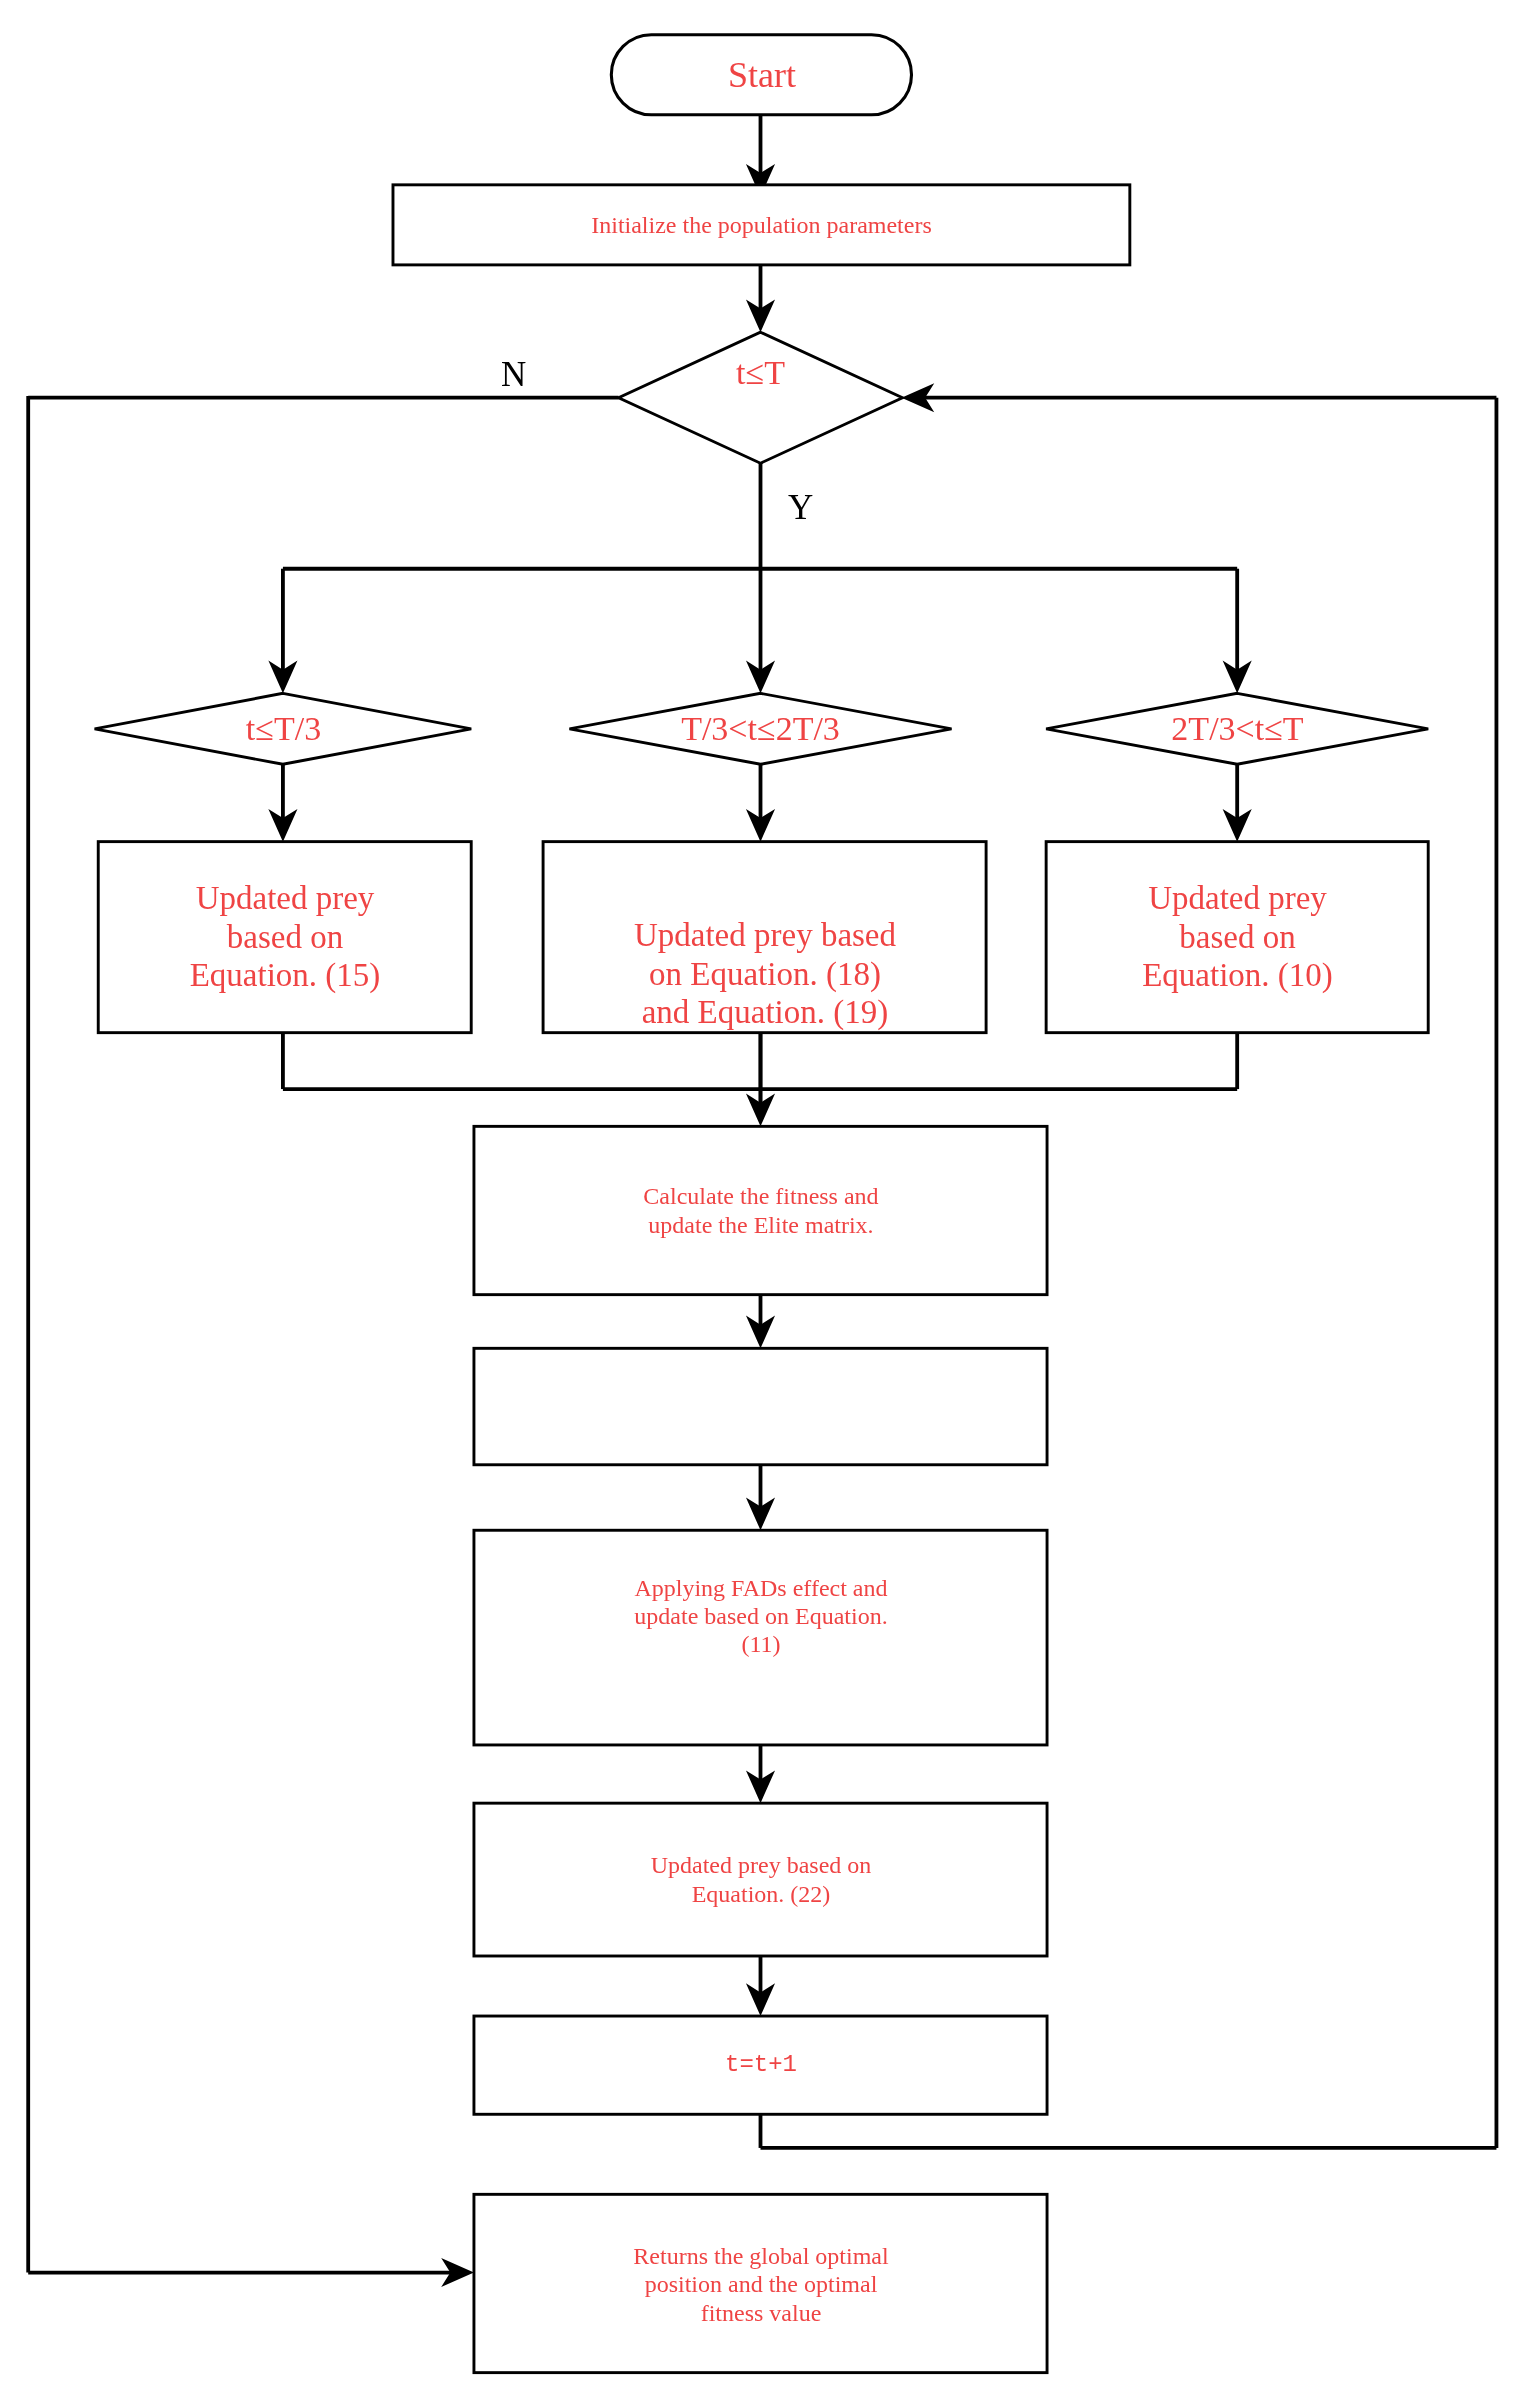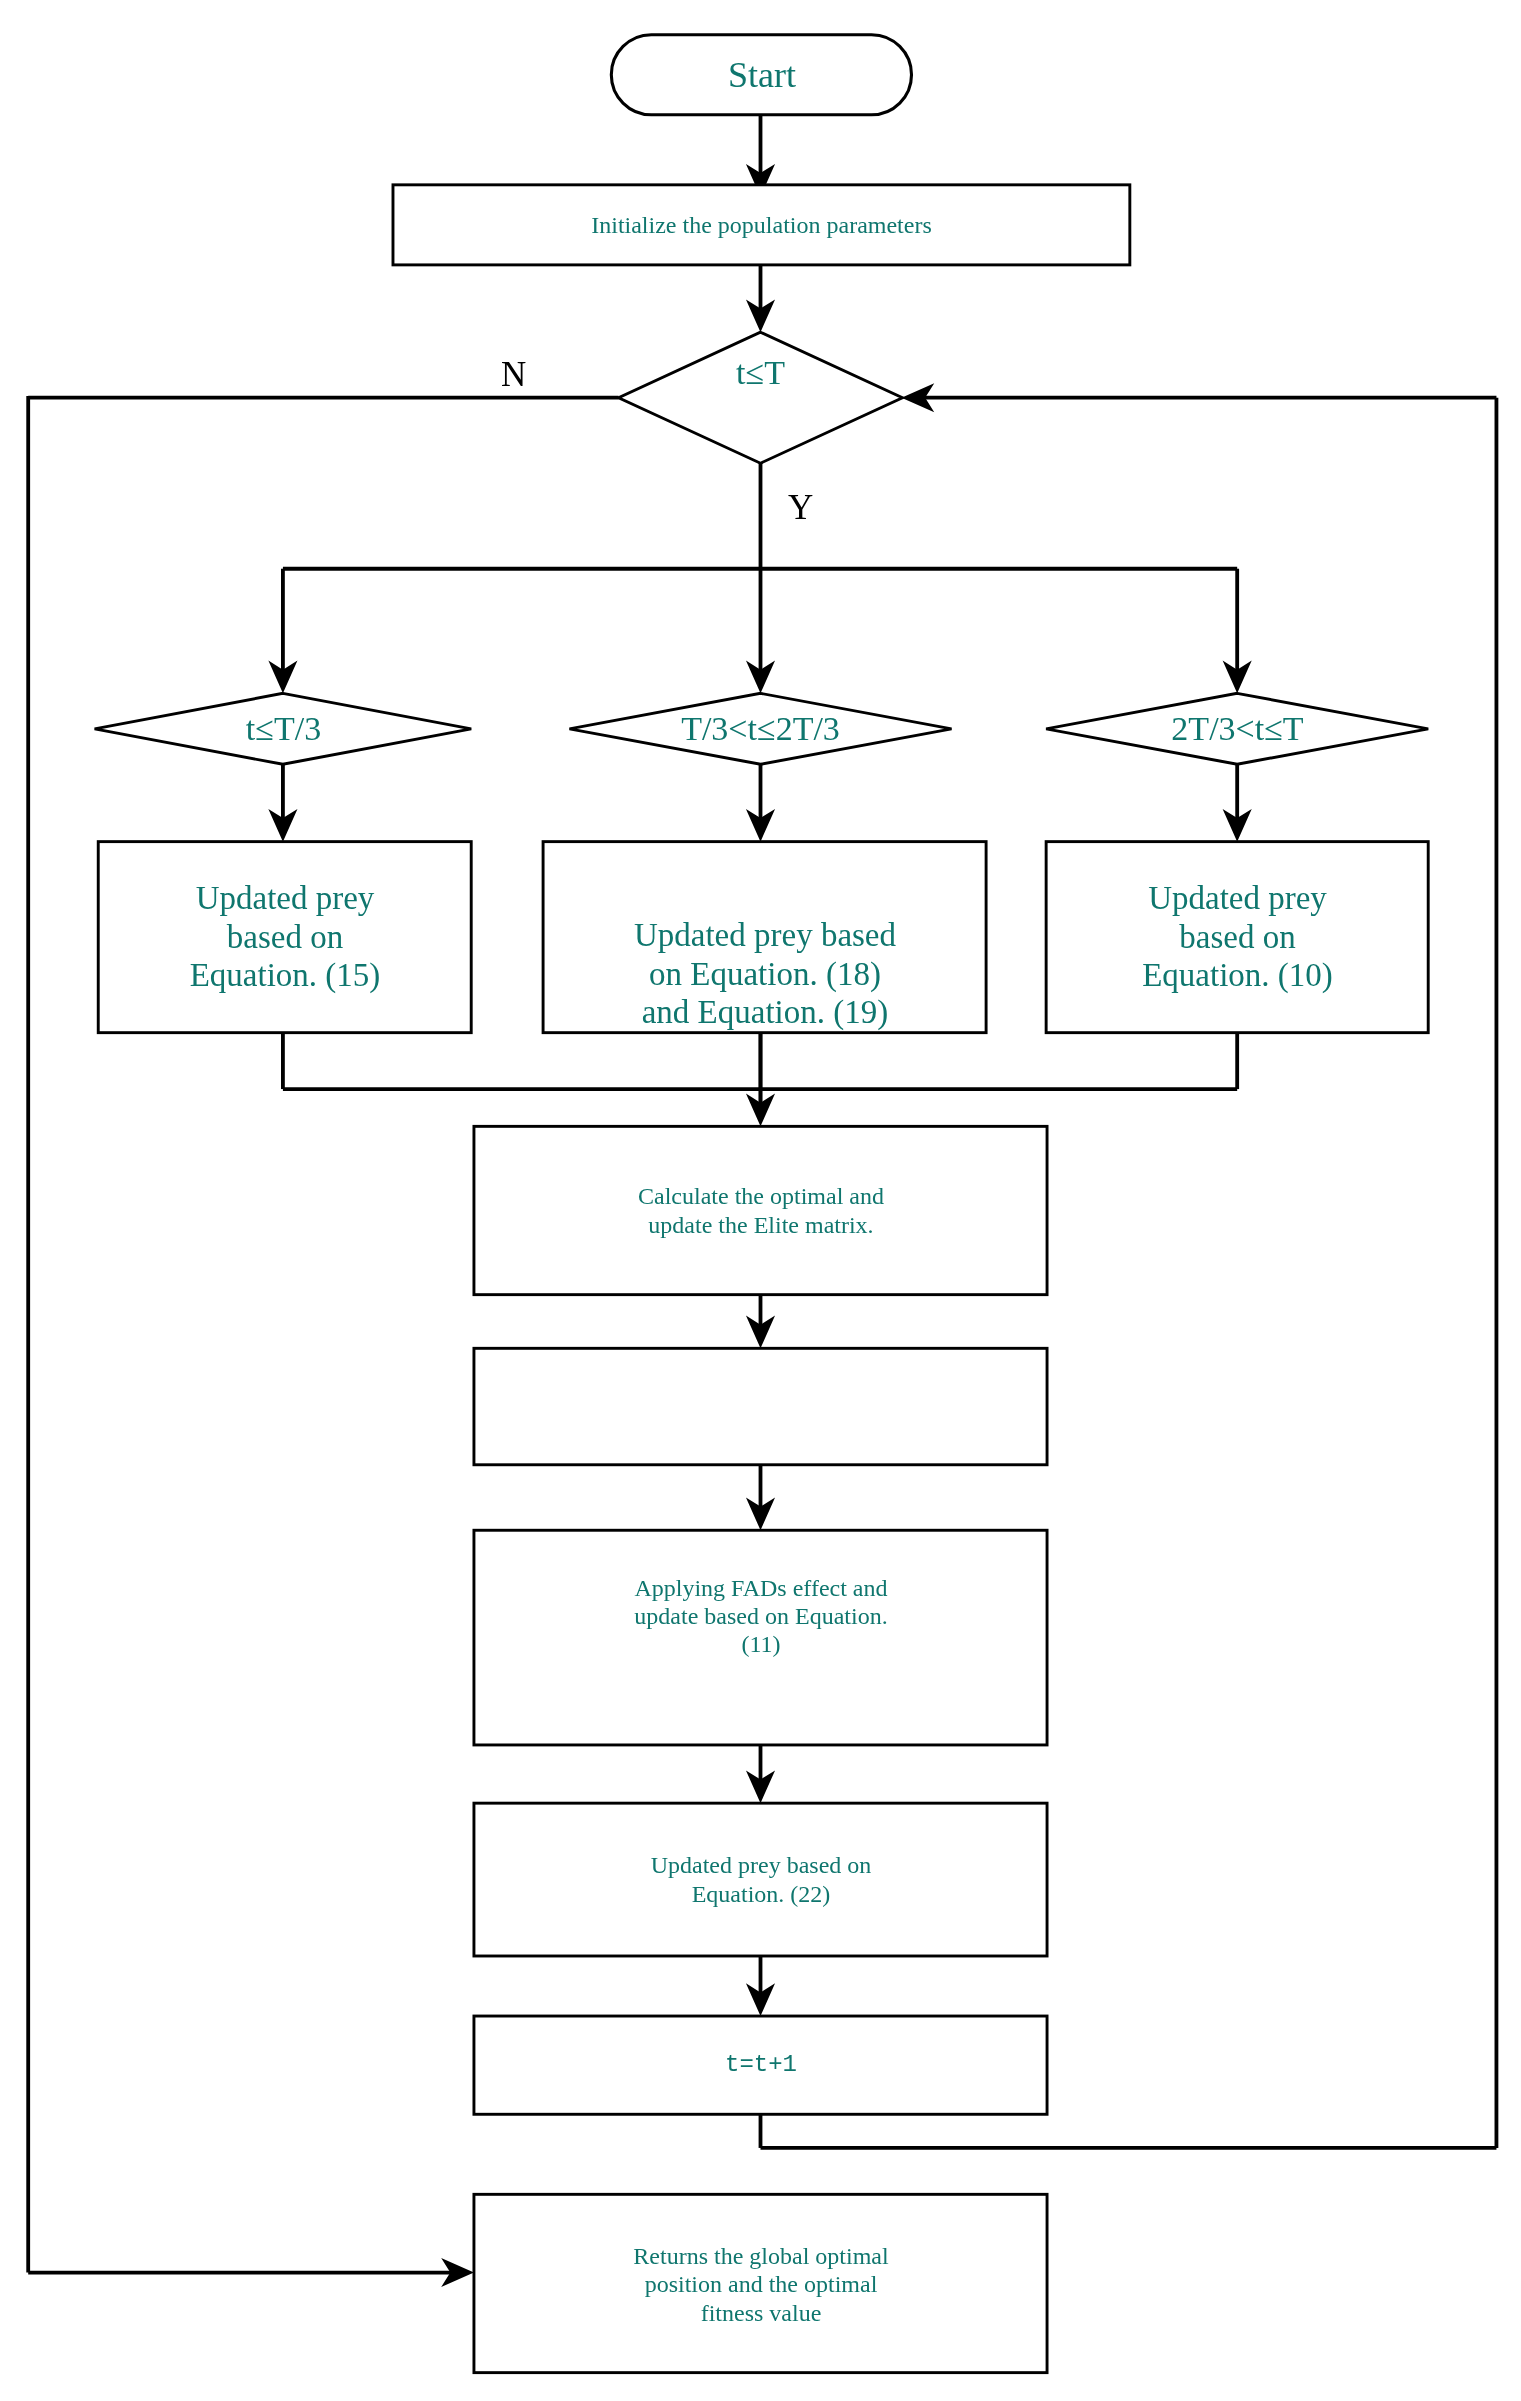--- a/index.html
+++ b/index.html
@@ -57,21 +57,21 @@
     fill: #000000;
     stroke: none;
   }
   .node-text {
     position: absolute;
     display: flex;
     align-items: center;
     justify-content: center;
     text-align: center;
     font-family: "Liberation Serif", serif;
-    color: #0f766e;
+    color: #ef4444;
     line-height: 1.17;
     white-space: pre-line;
     pointer-events: none;
   }
   .edge-label {
     position: absolute;
     font-family: "Liberation Serif", serif;
     color: #000000;
     line-height: 1;
     white-space: nowrap;
@@ -191,21 +191,21 @@
 Equation. (15)</div>
 
   <div class="node-text t-proc-sm" style="left:547px; top:844px; width:436px; height:186px;margin-top:37px;">Updated prey based
 on Equation. (18)
 and Equation. (19)</div>
 
   <div class="node-text t-proc-sm" style="left:1050px; top:844px; width:375px; height:186px;">Updated prey
 based on
 Equation. (10)</div>
 
-  <div class="node-text t-proc" style="left:478px; top:1129px; width:566px; height:163px;">Calculate the optimal and
+  <div class="node-text t-proc" style="left:478px; top:1129px; width:566px; height:163px;">Calculate the fitness and
 update the Elite matrix.</div>
 
 
   <div class="node-text t-proc" style="left:478px; top:1533px; width:566px; height:166px;">Applying FADs effect and
 update based on Equation.
 (11)</div>
 
   <div class="node-text t-proc" style="left:478px; top:1806px; width:566px; height:147px;">Updated prey based on
 Equation. (22)</div>
 

